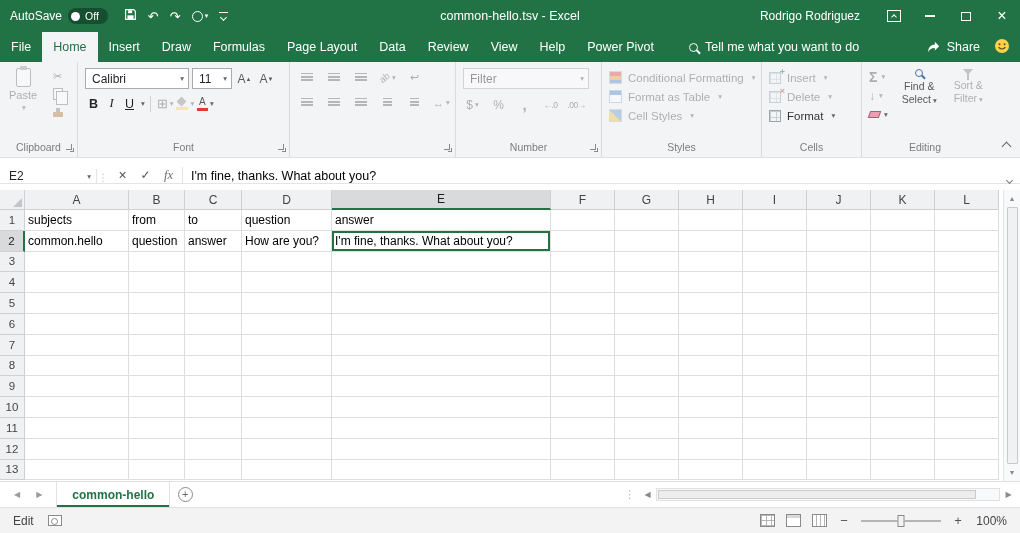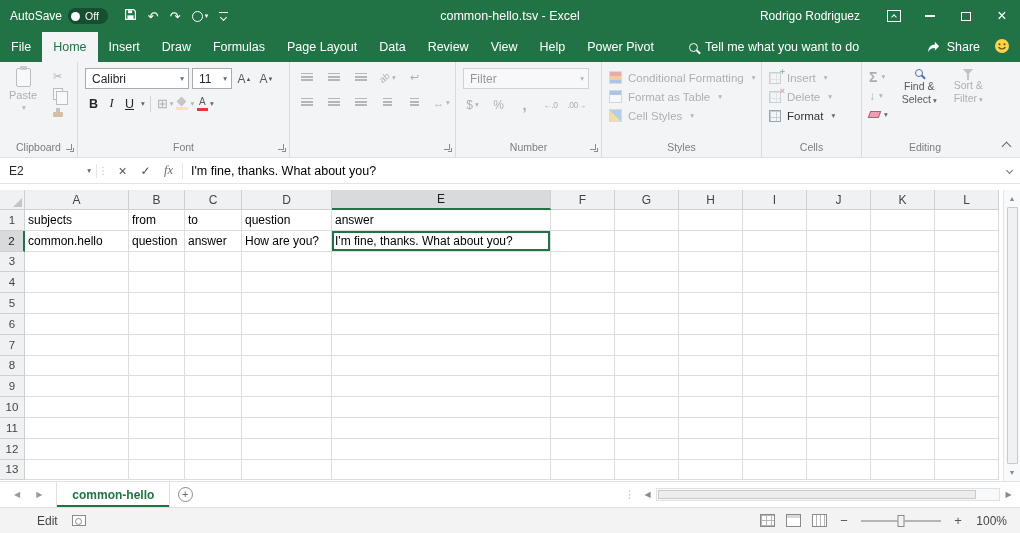--- a/index.html
+++ b/index.html
@@ -99,21 +99,21 @@
   .sigma{font-size:14px;font-weight:bold;}
   .erase{width:11px;height:7px;background:#e8a0b4;border:1px solid #b25c77;transform:skewX(-20deg);display:inline-block;}
   .twol{display:flex;flex-direction:column;align-items:center;font-size:10.5px;color:#595959;line-height:13px;width:47px;padding-top:1px;}
   .funnel{width:0;height:0;border-left:5px solid transparent;border-right:5px solid transparent;border-top:6px solid #8a8a8a;position:relative;margin-bottom:4px;}
   .funnel::after{content:"";position:absolute;left:-1px;top:-1px;width:2px;height:6px;background:#8a8a8a;}
   .mag-g{width:8px;height:8px;border:1.6px solid #4a77a8;border-radius:50%;position:relative;display:inline-block;margin-bottom:3px;}
   .mag-g::after{content:"";position:absolute;width:5px;height:1.6px;background:#4a77a8;transform:rotate(45deg);right:-4px;bottom:-2px;}
   .collapse{position:absolute;right:10px;bottom:7px;width:7px;height:7px;border-left:1.6px solid #666;border-top:1.6px solid #666;transform:rotate(45deg);}
 
   
-  .fbar{flex:0 0 26px;display:flex;align-items:center;background:#fff;border-bottom:1px solid #e3e4e6;}
+  .fbar{flex:0 0 26px;display:flex;align-items:flex-end;background:#fff;border-bottom:1px solid #e3e4e6;}
   .namebox{width:97px;display:flex;align-items:center;justify-content:space-between;padding:0 5px 0 9px;font-size:12px;border-right:1px solid #e3e4e6;}
   .fdots{width:12px;display:flex;align-items:center;justify-content:center;color:#c0c0c0;font-size:10px;}
   .fbtns{display:flex;align-items:center;border-right:1px solid #e3e4e6;padding:0 2px;}
   .fbtn{width:23px;text-align:center;color:#555;}
   .fbtn.x{font-size:14px;}
   .fbtn.ok{font-size:12px;}
   .fbtn.fx{font-style:italic;font-family:"Liberation Serif",serif;font-size:12.5px;color:#6d6d6d;}
   .fcontent{flex:1;display:flex;align-items:center;padding-left:8px;font-size:12.5px;color:#000;}
   .fexpand{width:22px;display:flex;align-items:center;justify-content:center;}
   .chev-dn-g{width:5px;height:5px;border-right:1.4px solid #777;border-bottom:1.4px solid #777;transform:rotate(45deg);}
@@ -145,21 +145,21 @@
   .plus-circle{width:15px;height:15px;border:1px solid #8a8a8a;border-radius:50%;display:flex;align-items:center;justify-content:center;font-size:11px;color:#666;line-height:1;}
   .sb-spacer{flex:1;}
   .sb-dots{display:flex;align-items:center;color:#b5b5b5;font-size:11px;padding:0 4px;}
   .hscroll{display:flex;align-items:center;width:378px;margin-right:3px;}
   .harrow{width:17px;display:flex;align-items:center;justify-content:center;color:#8a8a8a;font-size:8px;height:100%;}
   .htrack{flex:1;height:13px;background:#f8f9fa;border:1px solid #e1e1e1;position:relative;}
   .hthumb{position:absolute;left:1px;top:1px;bottom:1px;width:93%;background:#ededee;border:1px solid #c8cacc;}
 
   
   .statusbar{flex:0 0 26px;background:#f3f3f3;border-top:1px solid #e1e1e1;display:flex;align-items:center;}
-  .sb-mode{padding-left:13px;color:#444;margin-left:24px;}
+  .sb-mode{padding-left:13px;color:#444;}
   .macro-ic{margin-left:14px;width:14px;height:11px;border:1px solid #8a8a8a;background:#fff;position:relative;}
   .macro-ic::after{content:"";position:absolute;left:2px;top:2px;width:5px;height:5px;border-radius:50%;border:1.4px solid #8a8a8a;}
   .sb-right{margin-left:auto;display:flex;align-items:center;gap:11px;padding-right:13px;}
   .view-ic{width:15px;height:13px;border:1px solid #8a8a8a;background:#fff;}
   .view-ic.v1{background-image:linear-gradient(to right,#b5b5b5 1px,transparent 1px),linear-gradient(to bottom,#b5b5b5 1px,transparent 1px);background-size:5px 5px;}
   .view-ic.v2{background:linear-gradient(#d8d8d8 0 3px,#fff 3px);}
   .view-ic.v3{background:repeating-linear-gradient(to right,#fff 0 3px,#b5b5b5 3px 4px);}
   .zoom-btn{color:#555;font-size:13px;width:12px;text-align:center;}
   .ztrack{width:80px;height:2px;background:#b5b5b5;position:relative;}
   .ztick{position:absolute;left:50%;top:-3px;width:1px;height:8px;background:#9a9a9a;}

